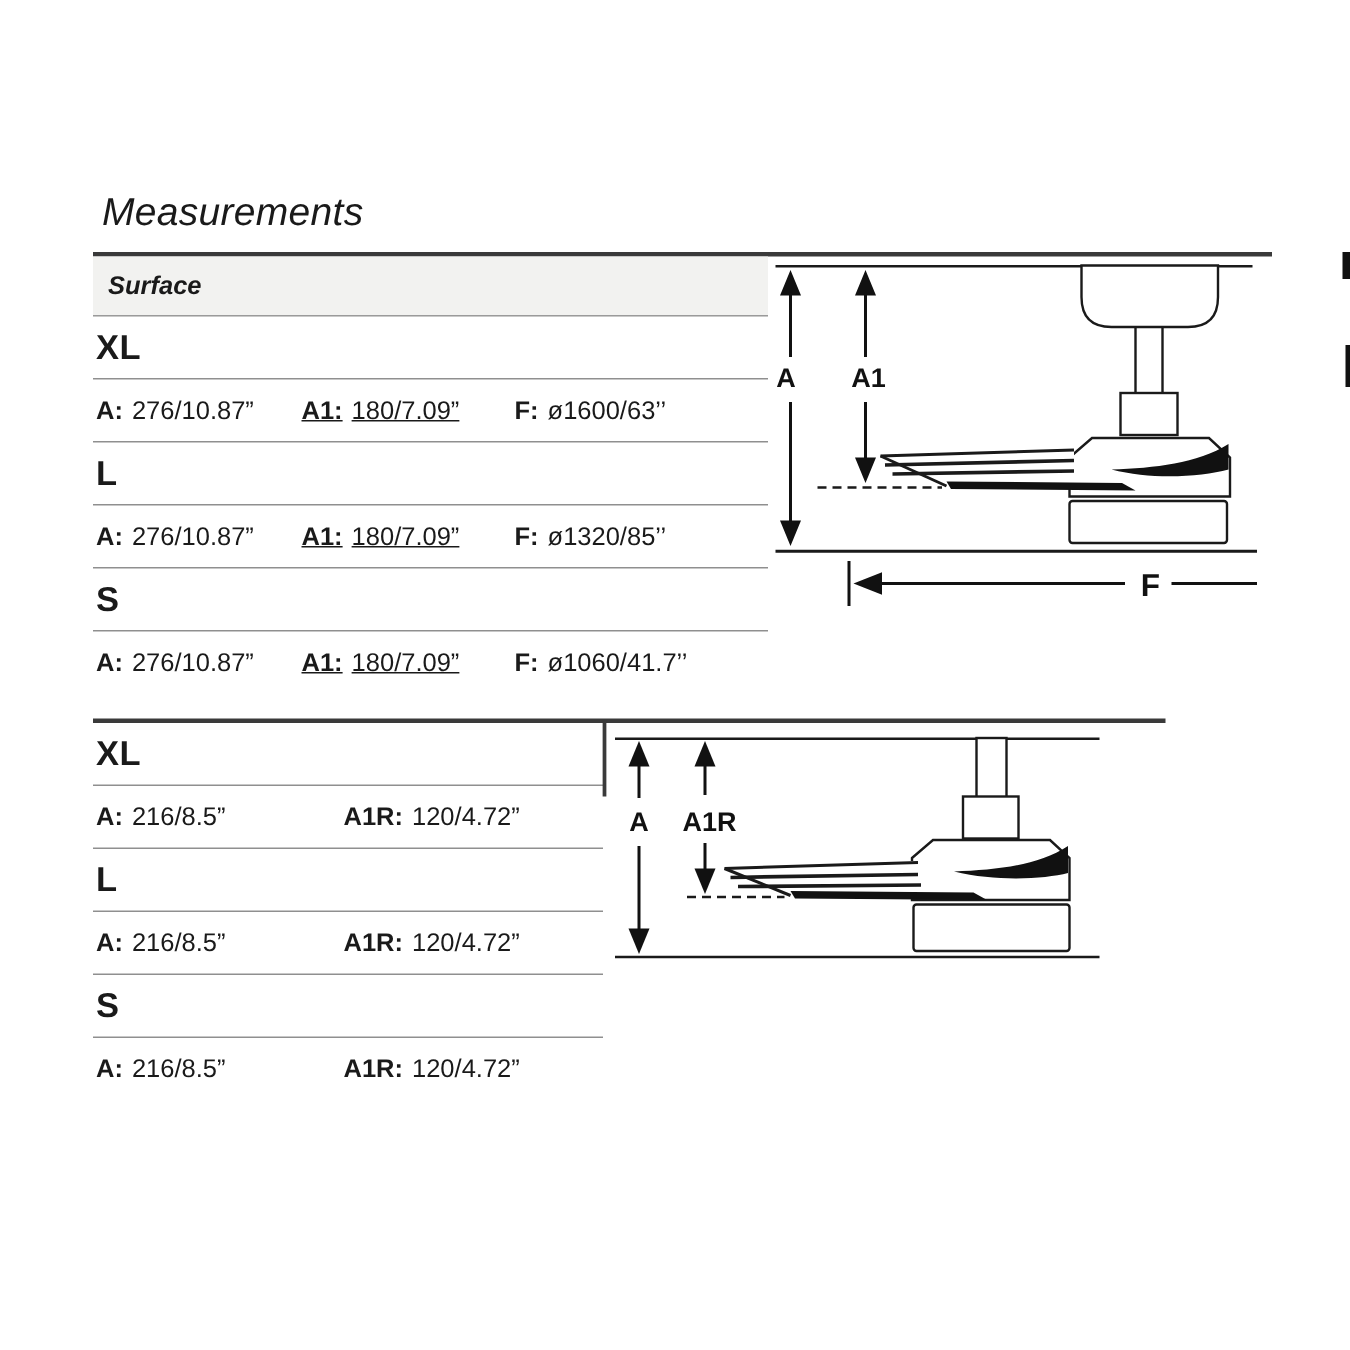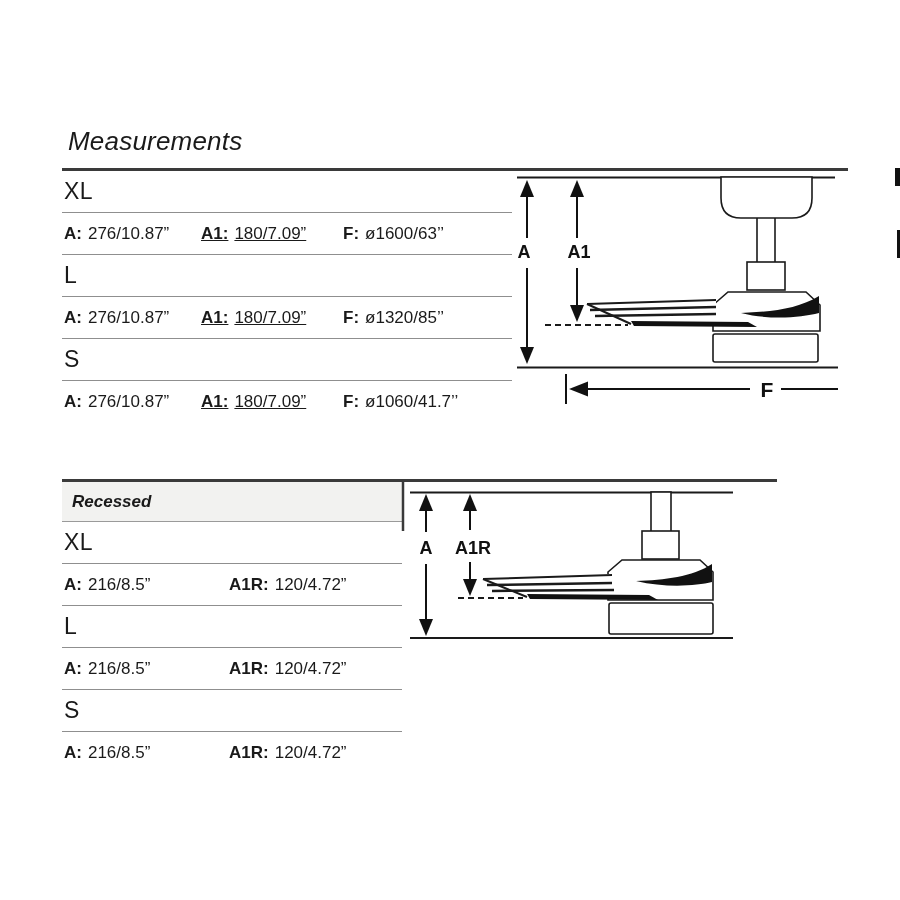--- a/index.html
+++ b/index.html
@@ -15,21 +15,21 @@
   .spec{position:absolute;border-top:3px solid #3a3a3a;}
   .spec.surface{left:62px;top:168px;width:450px;}
   .spec.recessed{left:62px;top:479px;width:340px;}
   .thead{
     height:40px;display:flex;align-items:center;padding-left:10px;box-sizing:border-box;
     background:#f2f2f0;border-bottom:1px solid #9a9a9a;
     font-size:17px;font-weight:bold;font-style:italic;
   }
   .srow{
     height:42px;display:flex;align-items:center;padding-left:2px;box-sizing:border-box;
-    border-bottom:1px solid #8f8f8f;font-size:23px;font-weight:normal;letter-spacing:.3px;
+    border-bottom:1px solid #8f8f8f;font-size:23px;font-weight:bold;letter-spacing:.3px;
   }
   .vrow{
     height:42px;display:flex;align-items:center;padding-left:2px;box-sizing:border-box;
     border-bottom:1px solid #8f8f8f;font-size:17px;
   }
   .vrow.last{border-bottom:none;}
   .m{display:inline-flex;align-items:baseline;white-space:nowrap;}
   .m .k{font-weight:bold;margin-right:6px;}
   .surface .m1{width:137px;}
   .surface .m2{width:142px;text-decoration:underline;}
@@ -38,20 +38,21 @@
   .recessed .r2{flex:1;}
   svg{position:absolute;display:block;}
   svg text{font-family:"Liberation Sans","DejaVu Sans",sans-serif;font-weight:bold;fill:#111;}
 </style>
 </head>
 <body>
 
 <div class="title">Measurements</div>
 
 <section class="spec surface">
+  <div class="thead">Surface</div>
 
   <div class="srow">XL</div>
   <div class="vrow">
     <span class="m m1">
         <b class="k">A:</b>
         <span class="v">276/10.87”</span>
       </span>
     <span class="m m2">
         <b class="k">A1:</b>
         <span class="v">180/7.09”</span>
@@ -89,21 +90,20 @@
         <span class="v">180/7.09”</span>
       </span>
     <span class="m m3">
         <b class="k">F:</b>
         <span class="v">ø1060/41.7’’</span>
       </span>
   </div>
 </section>
 
 <section class="spec recessed">
-  <div class="thead">Recessed</div>
 
   <div class="srow">XL</div>
   <div class="vrow">
     <span class="m r1">
         <b class="k">A:</b>
         <span class="v">216/8.5”</span>
       </span>
     <span class="m r2">
         <b class="k">A1R:</b>
         <span class="v">120/4.72”</span>

